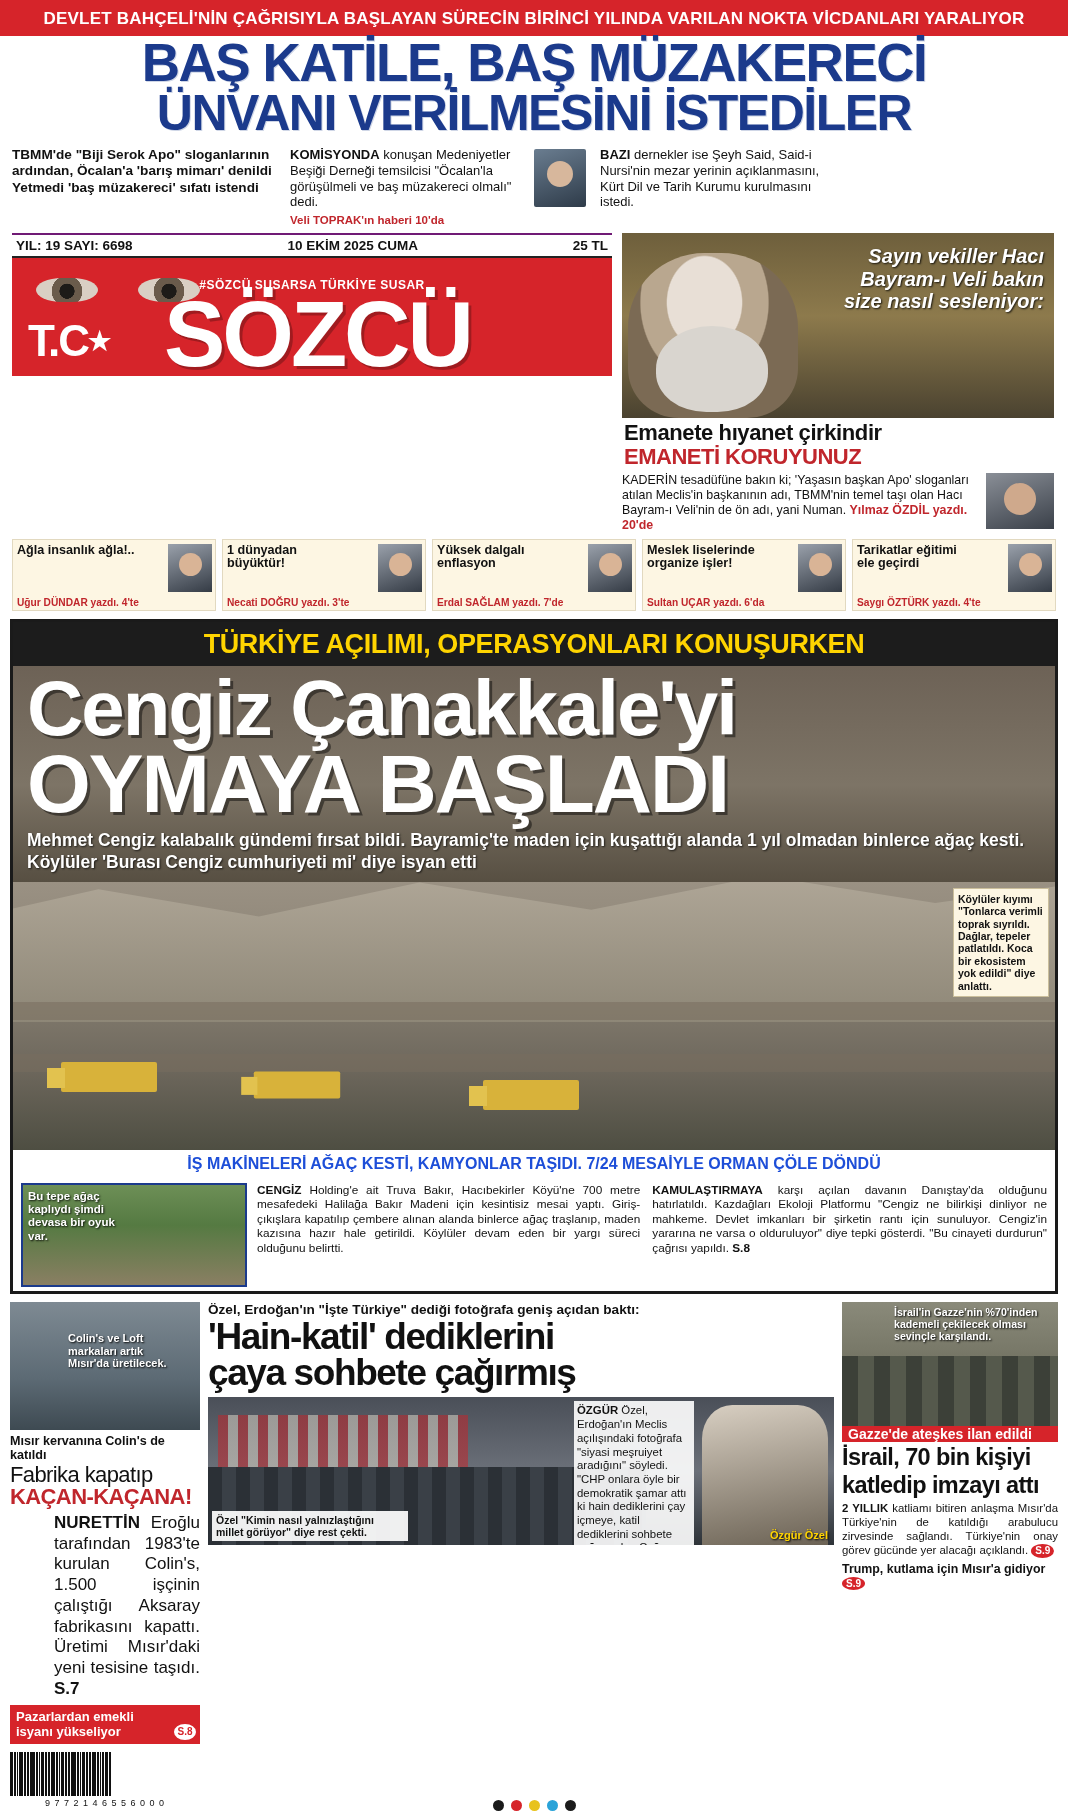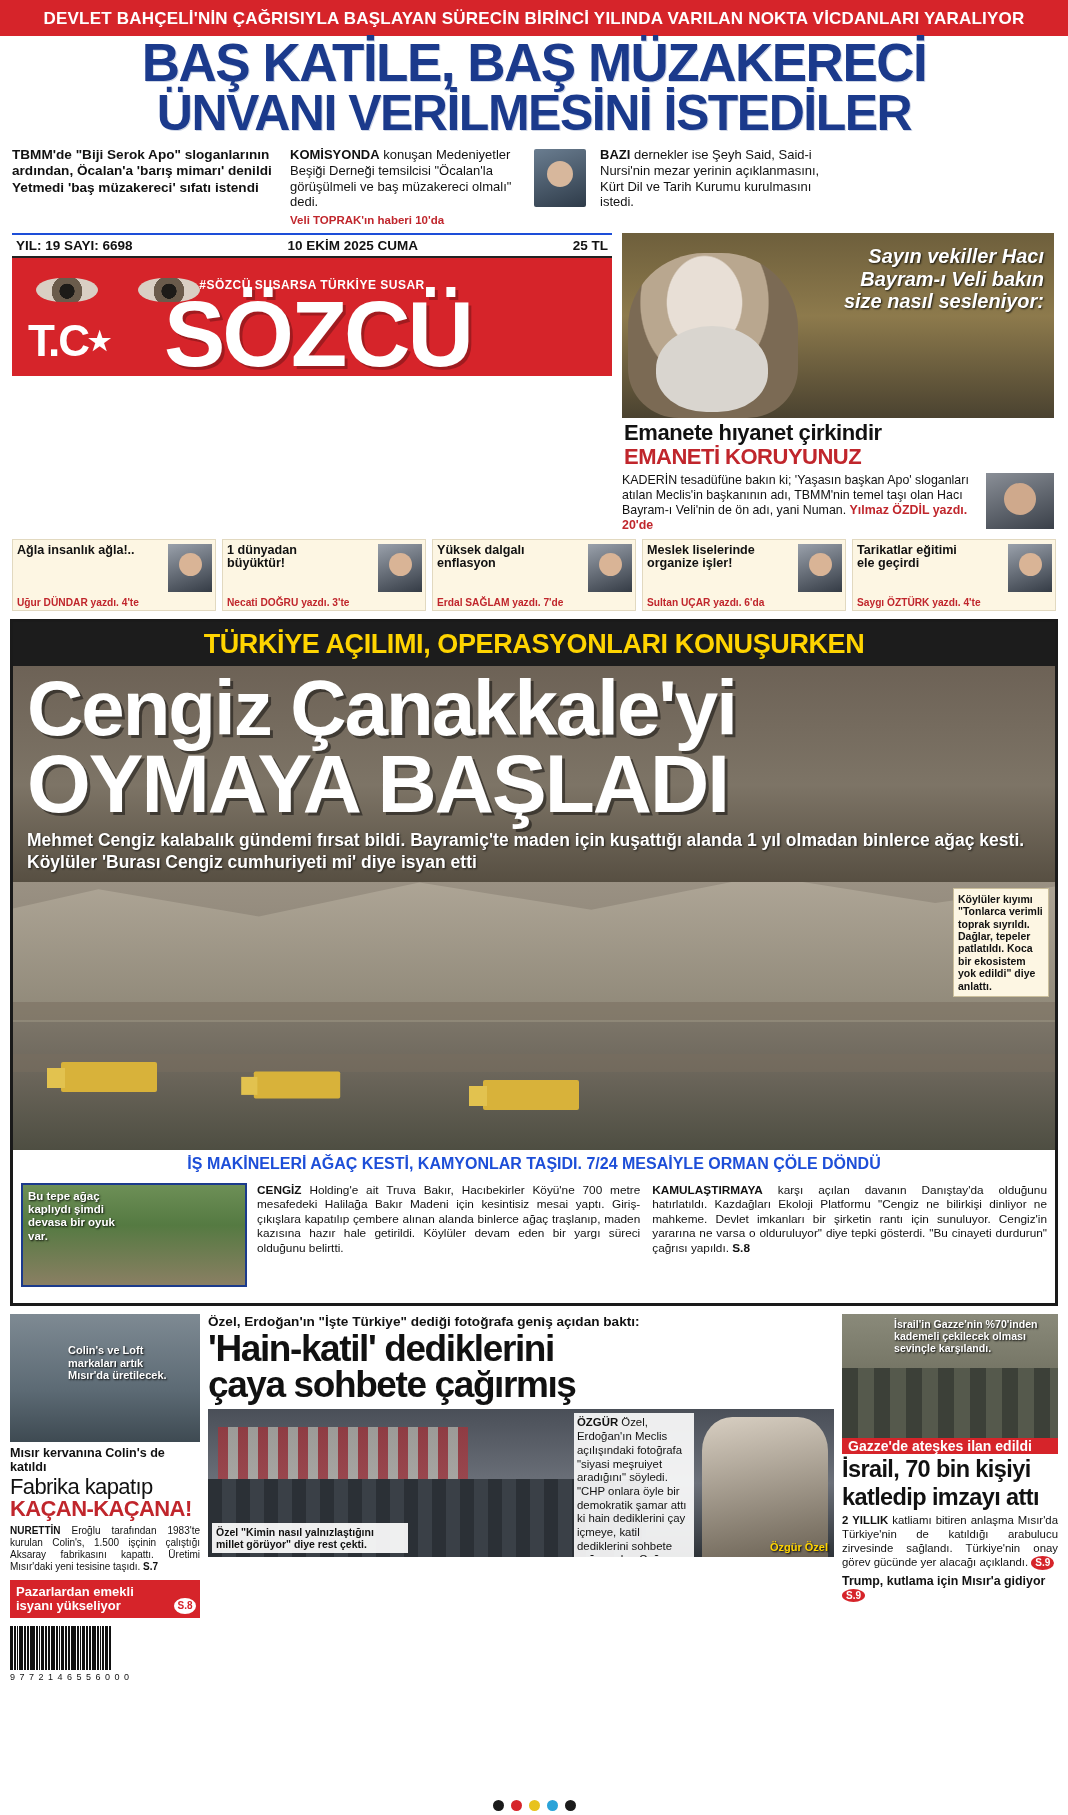--- a/index.html
+++ b/index.html
@@ -64,21 +64,21 @@
   .teaser-face:after{
     content:""; position:absolute; left:13px; top:12px; width:26px; height:26px;
     background:#d7b79c; border-radius:50%;
   }
 
   
   .masthead-wrap { display: flex; padding: 0 12px; gap: 10px; }
   .masthead-left { width: 600px; }
   .mh-meta {
     display: flex; justify-content: space-between;
-    border-top: 2px solid #1d4ed8; border-bottom: 2px solid #222;
+    border-top: 2px solid #701a75; border-bottom: 2px solid #222;
     font-weight: bold; font-size: 13.5px; padding: 3px 4px;
   }
   .logo-band {
     background: #d6242a; height: 118px; position: relative; overflow: hidden;
     display: flex; align-items: center;
   }
   .eyes {
     position: absolute; left: 6px; top: 4px; width: 230px; height: 46px;
     background: #d6242a;
   }
@@ -208,21 +208,21 @@
   .ms-sidenote {
     position: absolute; right: 6px; top: 6px; width: 96px;
     background: #fdf6e3; border: 1px solid #cbbf9c; padding: 4px;
     font-size: 10.5px; line-height: 1.18; font-weight: bold; color: #111;
   }
   .ms-caption-bar {
     background: #fff; color: #1d4ed8; text-align: center; font-weight: bold;
     font-size: 16px; padding: 5px 0 4px;
   }
   .ms-bottom {
-    background: #fff; display: flex; gap: 10px; padding: 6px 8px 16px;
+    background: #fff; display: flex; gap: 10px; padding: 6px 8px 4px;
   }
   .ms-thumb {
     width: 226px; flex: 0 0 226px; height: 104px; position: relative;
     background: linear-gradient(180deg,#6d8f56 0%, #557a42 40%, #8a7f63 100%);
     border: 2px solid #1b3a8c;
   }
   .ms-thumb .note {
     position: absolute; left: 5px; top: 5px; width: 96px;
     color: #fff; font-weight: bold; font-size: 11.5px; line-height: 1.15;
     text-shadow: 1px 1px 2px rgba(0,0,0,.9);
@@ -240,27 +240,27 @@
     background: linear-gradient(180deg,#7e8a93 0%, #5c6a74 60%, #3e4a52 100%);
   }
   .bl-photo .cap {
     position: absolute; left: 58px; top: 30px; width: 110px;
     color: #fff; font-weight: bold; font-size: 11px; line-height: 1.15;
     text-shadow: 1px 1px 2px #000;
   }
   .bl-kicker { font-size: 12.6px; font-weight: bold; margin: 4px 0 2px; }
   .bl-h1 { font-weight: normal; font-size: 22px; line-height: 1.02; letter-spacing: -.6px;}
   .bl-h2 { font-weight: bold; font-size: 22px; line-height: 1.02; color: #c0262c; letter-spacing: -.6px;}
-  .bl-body { font-size: 10px; line-height: 1.22; margin-top: 4px; text-align: justify;}
+  .bl-body { font-size: 17px; line-height: 1.22; margin-top: 4px; text-align: justify; margin-left: 44px;}
   .bl-body .bold { font-weight: bold; }
   .barcode {
     margin-top: 8px; display: flex; align-items: flex-end; gap: 1px; height: 44px;
   }
   .barcode i { display:block; width: 2px; background: #111; height: 100%; }
-  .barcode-num { font-size: 9px; letter-spacing: 1px; margin-top: 2px;}
+  .barcode-num { font-size: 9px; letter-spacing: 1px; margin-top: 2px; text-align: center;}
   .promo {
     margin-top: 6px; background: #d6242a; color: #fff; font-weight: bold;
     font-size: 13px; line-height: 1.1; padding: 5px 26px 5px 6px; position: relative;
   }
   .promo .s { position: absolute; right: 4px; bottom: 4px; background:#fff; color:#d6242a;
     border-radius: 50%; width: 22px; height: 16px; font-size: 10px; text-align:center; line-height:16px;}
 
   .bc { flex: 1; }
   .bc-kicker { font-weight: bold; font-size: 13.6px; margin-bottom: 2px; }
   .bc-h {

